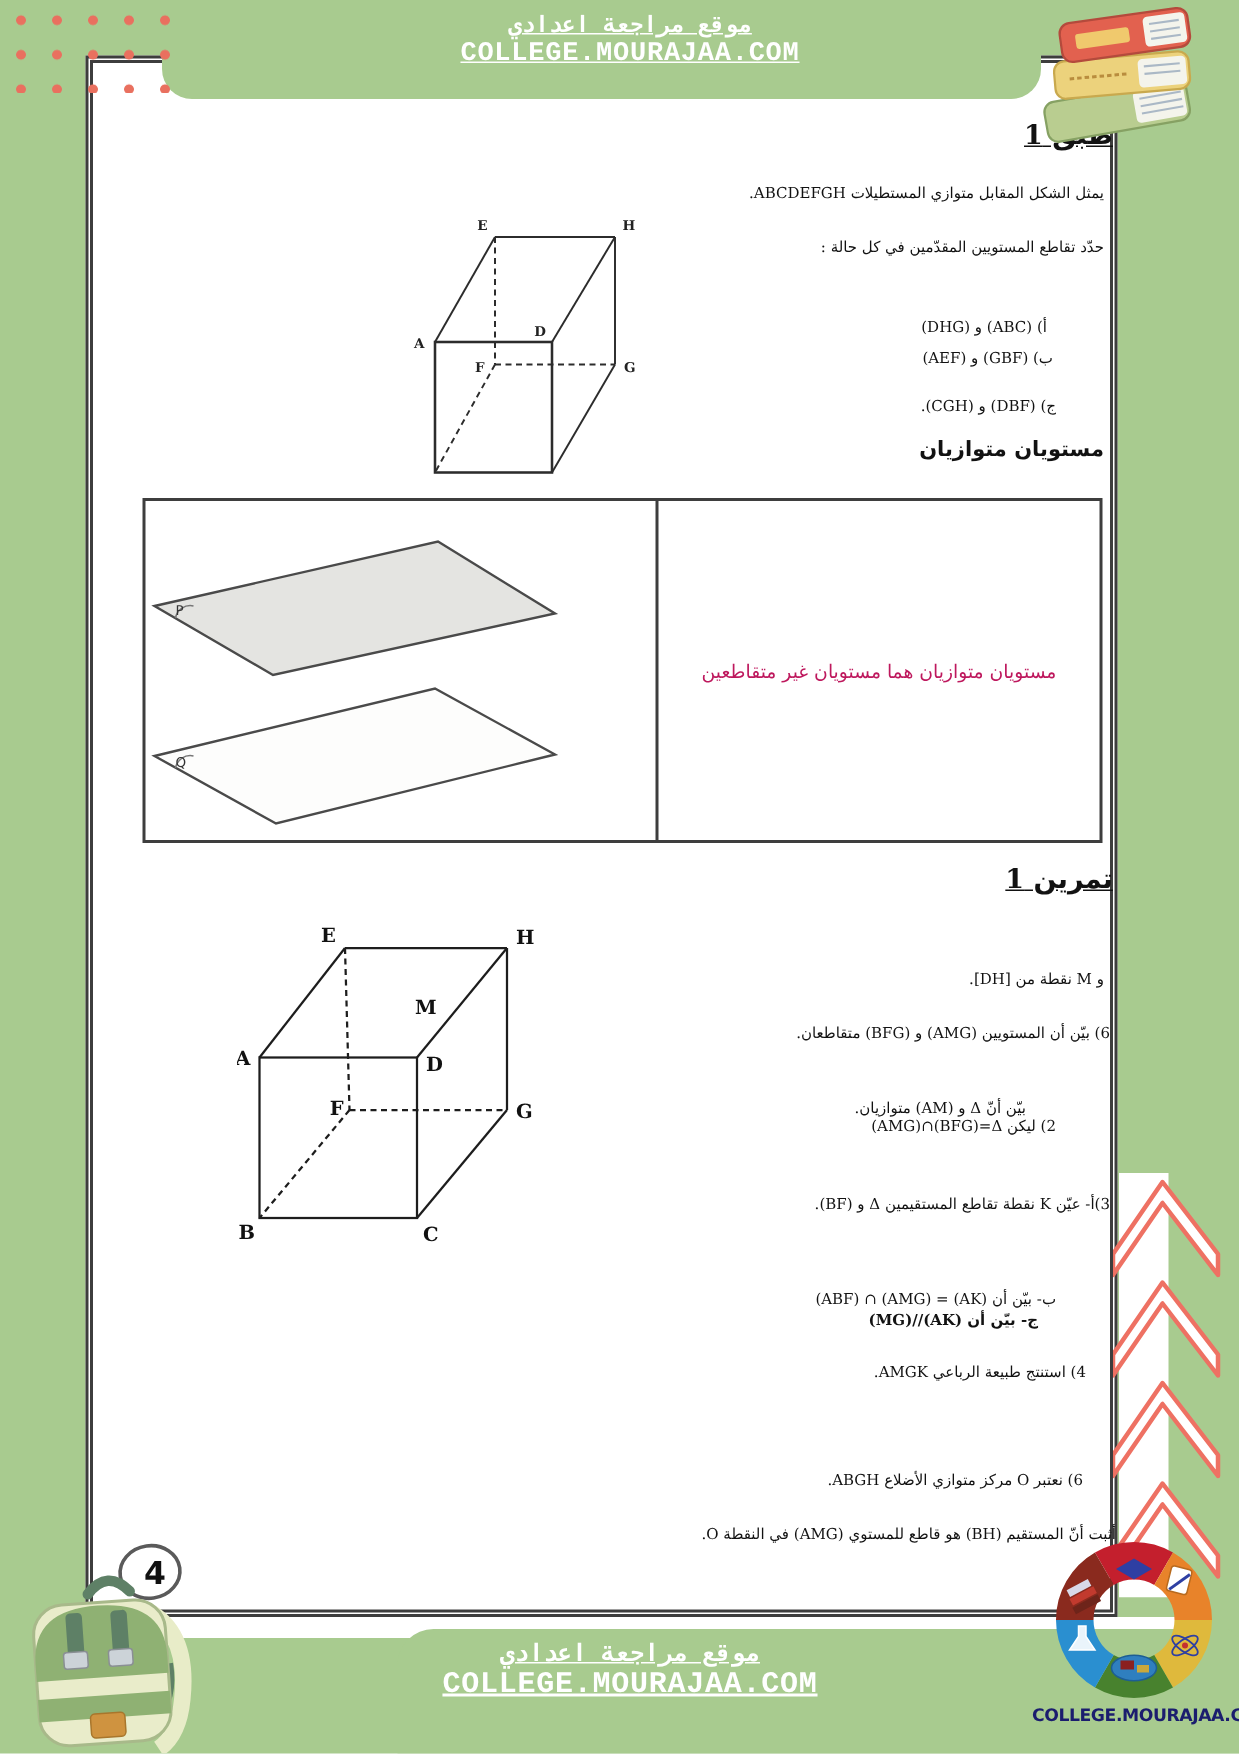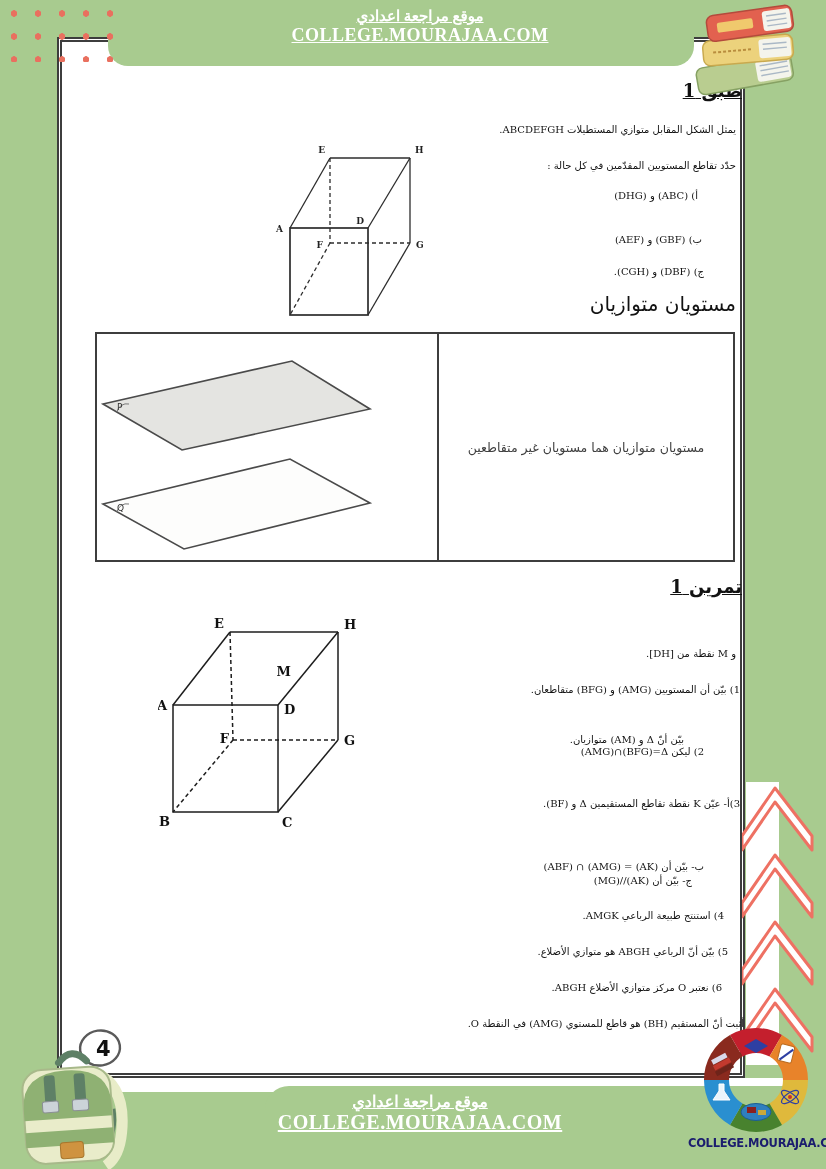--- a/index.html
+++ b/index.html
@@ -5,52 +5,52 @@
   html,body{margin:0;padding:0;}
   .canvas{position:relative;width:826px;height:1169px;background:#a8cb8f;overflow:hidden;
           font-family:"DejaVu Sans",sans-serif;}
   .page{position:absolute;left:57px;top:37px;width:688px;height:1041px;background:#ffffff;
         border:5px double #3d3d3d;box-sizing:border-box;z-index:1;}
   .dots{position:absolute;left:0;top:0;width:118px;height:62px;z-index:5;
         background-image:radial-gradient(circle,#e9705f 3px,rgba(0,0,0,0) 3.5px);
         background-size:24px 23px;background-position:2px 2px;}
   .band{position:absolute;background:#a8cb8f;z-index:3;}
   .band-text{position:absolute;text-align:center;color:#ffffff;font-weight:bold;z-index:4;
-             font-family:Liberation Serif, serif;}
+             font-family:Liberation Mono, monospace;}
   .band-text .ar-line{font-size:15px;text-decoration:underline;}
   .band-text .dom-line{font-size:18px;text-decoration:underline;letter-spacing:.5px;}
   .footer-text .ar-line{font-size:16px;}
   .footer-text .dom-line{font-size:20px;}
   .ar{position:absolute;direction:rtl;white-space:nowrap;font-size:10px;color:#121212;
       font-family:"DejaVu Serif","DejaVu Sans",sans-serif;}
   .sec-title{font-size:18px;font-weight:bold;text-decoration:underline;}
-  .big-heading{font-size:20px;font-weight:normal;}
+  .big-heading{font-size:14px;font-weight:bold;}
   .ltr{direction:ltr;unicode-bidi:isolate;display:inline-block;margin-top:24px;}
   .pbox{position:absolute;left:33px;top:290px;width:640px;height:230px;border:2px solid #3e3e3e;
         box-sizing:border-box;display:flex;background:#fff;}
   .pbox-fig{width:342px;border-right:2px solid #3e3e3e;box-sizing:border-box;}
   .pbox-def{flex:1;display:flex;align-items:center;justify-content:center;}
-  .pbox-def p{direction:rtl;font-size:12.5px;color:#404040;margin:0;padding:0 10px;text-align:center;
+  .pbox-def p{direction:rtl;font-size:12.5px;color:#be185d;margin:0;padding:0 10px;text-align:center;
               font-family:"DejaVu Serif","DejaVu Sans",sans-serif;}
   .fig-label{font-family:"DejaVu Serif",serif;font-weight:bold;}
   .logo-caption{position:absolute;left:688px;top:1136px;width:138px;text-align:center;
                 color:#1b1d6e;font-weight:bold;font-size:11.5px;letter-spacing:-.3px;z-index:8;}
   svg{display:block;}
 </style>
 </head>
 <body>
 
 <div class="canvas">
 
   <div class="page">
 
     <div class="ar sec-title" style="top:38px;right:-2px;">طبّق 1</div>
     <div class="ar" style="top:82px;right:4px;">يمثل الشكل المقابل متوازي المستطيلات ABCDEFGH.</div>
     <div class="ar" style="top:118px;right:4px;">حدّد تقاطع المستويين المقدّمين في كل حالة :</div>
-    <div class="ar" style="top:148px;right:42px;">أ) (ABC) و (DHG)</div>
+    <div class="ar" style="top:171px;right:42px;">أ) (ABC) و (DHG)</div>
     <div class="ar" style="top:192px;right:38px;">ب) (GBF) و (AEF)</div>
     <div class="ar" style="top:224px;right:36px;margin-left:20px;">ج) (DBF) و (CGH).</div>
 
     <svg width="205" height="185" viewBox="0 0 205 185" style="position:absolute;left:193px;top:98px;">
       <g stroke="#2c2c2c" stroke-width="1.3" fill="none">
         <line x1="75" y1="18" x2="75" y2="103" stroke-dasharray="4,3"></line>
         <line x1="75" y1="103" x2="155" y2="103" stroke-dasharray="4,3"></line>
         <line x1="75" y1="103" x2="35" y2="175" stroke-dasharray="4,3"></line>
         <line x1="35" y1="88" x2="75" y2="18"></line>
         <line x1="113" y1="88" x2="155" y2="18"></line>
@@ -84,34 +84,33 @@
           <text x="20" y="177" font-size="9" fill="#333">Q</text>
         </svg>
       </div>
       <div class="pbox-def">
         <p>مستويان متوازيان هما مستويان غير متقاطعين</p>
       </div>
     </div>
 
     <div class="ar sec-title" style="top:534px;right:-2px;">تمرين 1</div>
     <div class="ar" style="top:606px;right:4px;text-align:right;">و M نقطة من [DH].</div>
-    <div class="ar" style="top:642px;right:0px;">1) بيّن أن المستويين (AMG) و (BFG) متقاطعان.</div>
+    <div class="ar" style="top:642px;right:0px;">6) بيّن أن المستويين (AMG) و (BFG) متقاطعان.</div>
     <div class="ar" style="top:680px;right:36px;">
       <span>2) ليكن</span>
       <span class="ltr">(AMG)∩(BFG)=Δ</span>
     </div>
     <div class="ar" style="top:692px;right:56px;margin-left:16px;">بيّن أنّ Δ و (AM) متوازيان.</div>
     <div class="ar" style="top:756px;right:0px;">3)أ- عيّن K نقطة تقاطع المستقيمين Δ و (BF).</div>
     <div class="ar" style="top:795px;right:36px;">
       <span>ب- بيّن أن</span>
       <span class="ltr">(ABF) ∩ (AMG) = (AK)</span>
     </div>
-    <div class="ar" style="top:833px;right:48px;">ج- بيّن أن (AK)//(MG)</div>
+    <div class="ar" style="top:833px;right:48px;font-weight:bold;">ج- بيّن أن (AK)//(MG)</div>
     <div class="ar" style="top:868px;right:16px;margin-left:45px;">4) استنتج طبيعة الرباعي AMGK.</div>
-    <div class="ar" style="top:904px;right:12px;">5) بيّن أنّ الرباعي ABGH هو متوازي الأضلاع.</div>
     <div class="ar" style="top:940px;right:18px;">6) نعتبر O مركز متوازي الأضلاع ABGH.</div>
     <div class="ar" style="top:976px;right:-4px;">أثبت أنّ المستقيم (BH) هو قاطع للمستوي (AMG) في النقطة O.</div>
 
     <svg width="214" height="224" viewBox="0 0 214 224" style="position:absolute;left:96px;top:576px;">
       <g stroke="#1d1d1d" stroke-width="1.5" fill="none">
         <line x1="72" y1="14" x2="75" y2="122" stroke-dasharray="4,3"></line>
         <line x1="75" y1="122" x2="180" y2="122" stroke-dasharray="4,3"></line>
         <line x1="75" y1="122" x2="15" y2="194" stroke-dasharray="4,3"></line>
         <line x1="15" y1="87" x2="72" y2="14"></line>
         <line x1="120" y1="87" x2="180" y2="14"></line>

